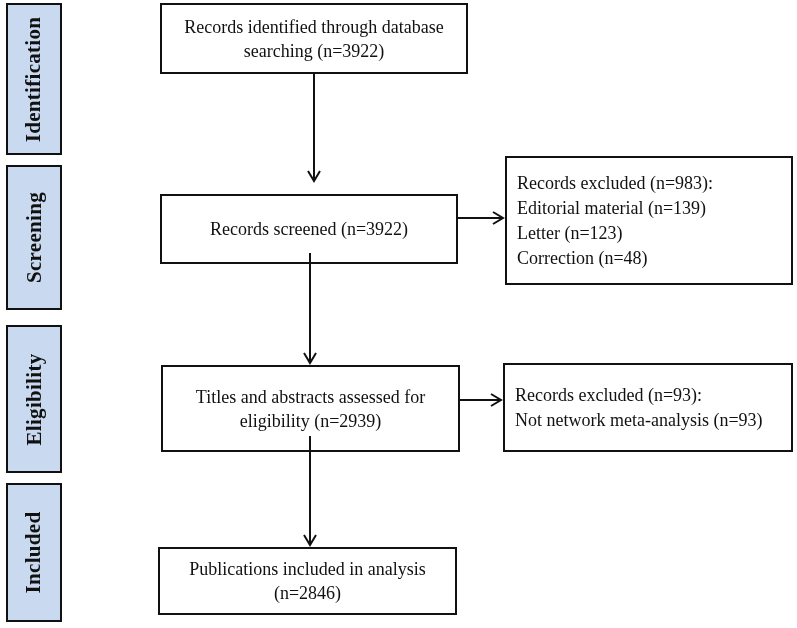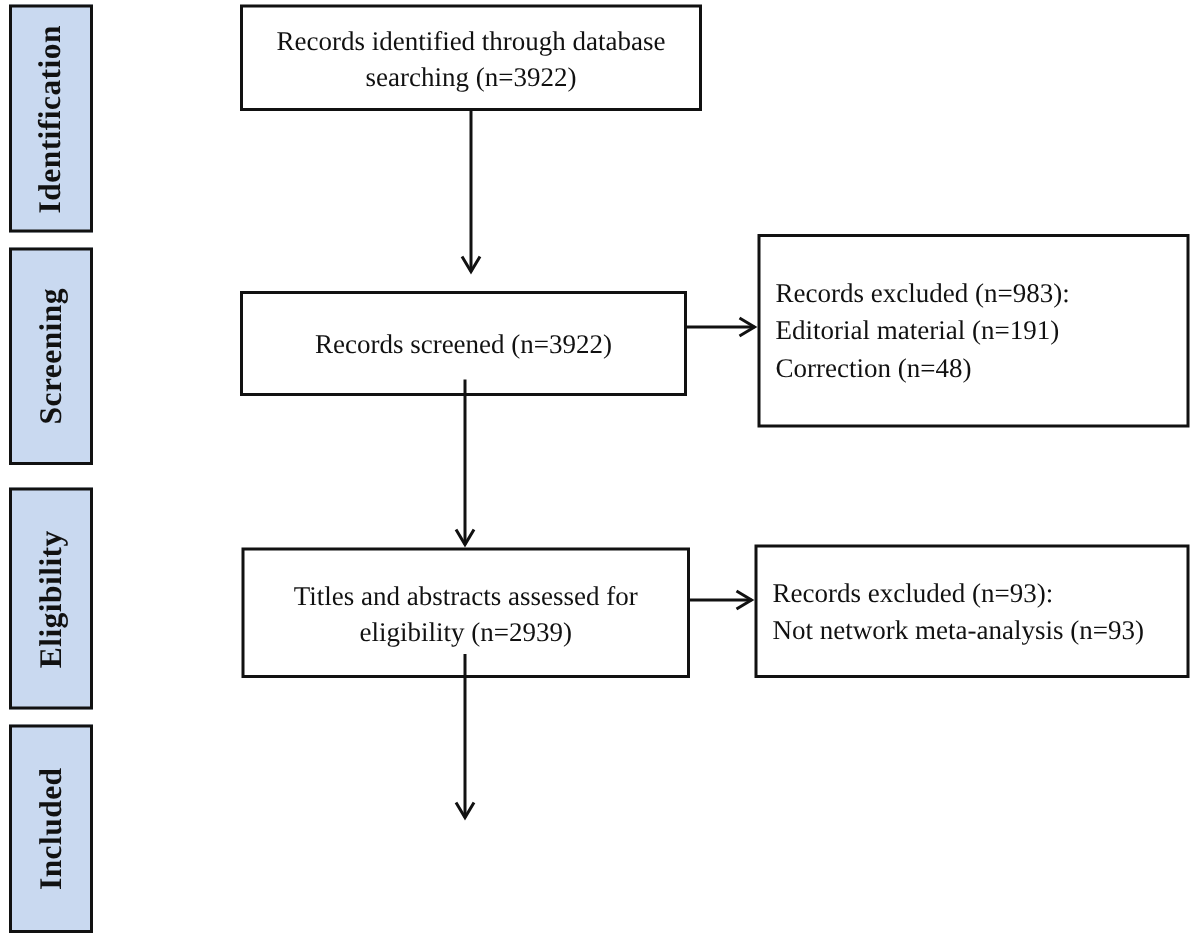--- a/index.html
+++ b/index.html
@@ -89,24 +89,29 @@
 
   <div class="node center" style="left:160px; top:183px; width:298px; height:70px;margin-top:11px;">
     <span class="node-text">Records screened (n=3922)</span>
   </div>
 
   <div class="node center" style="left:161px; top:365px; width:299px; height:87px;">
     <span class="node-text">Titles and abstracts assessed for
 eligibility (n=2939)</span>
   </div>
 
+  <div class="node center" style="left:158px; top:547px; width:299px; height:68px;">
+    <span class="node-text">Publications included in analysis
+(n=2846)</span>
+  </div>
 
   <div class="node excl" style="left:505px; top:156px; width:288px; height:129px;">
     <span class="excl-line">Records excluded (n=983):</span>
-    <span class="excl-line">Editorial material (n=191)</span>
+    <span class="excl-line">Editorial material (n=139)</span>
+    <span class="excl-line">Letter (n=123)</span>
     <span class="excl-line">Correction (n=48)</span>
   </div>
 
   <div class="node excl" style="left:503px; top:363px; width:290px; height:89px;">
     <span class="excl-line">Records excluded (n=93):</span>
     <span class="excl-line">Not network meta-analysis (n=93)</span>
   </div>
 
   <svg class="arrows" width="797" height="628" viewBox="0 0 797 628">
     <defs>

